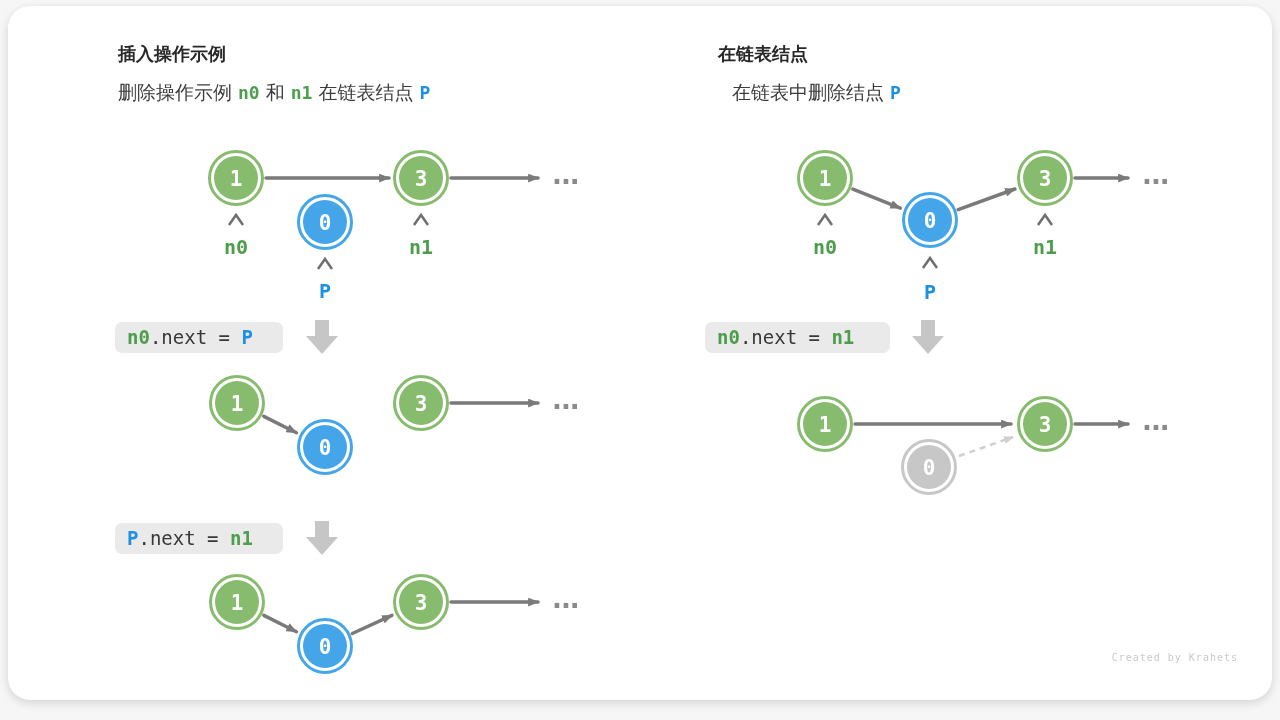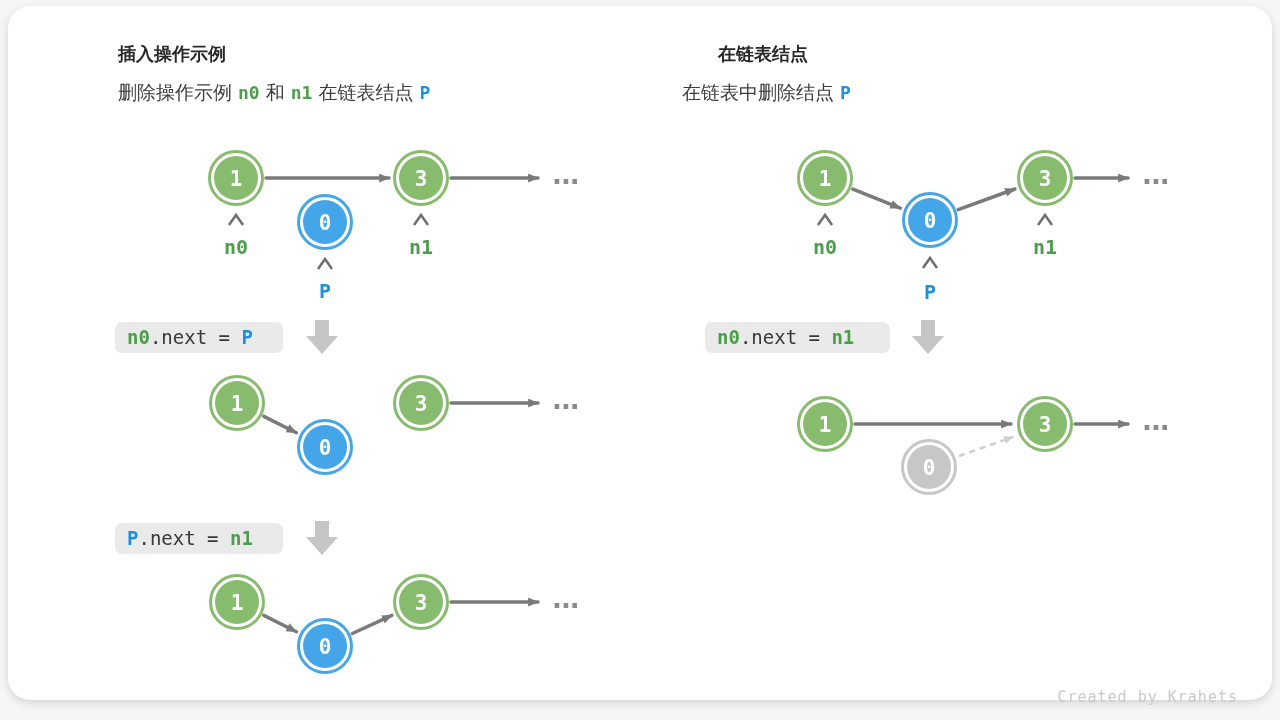--- a/index.html
+++ b/index.html
@@ -43,35 +43,35 @@
     letter-spacing:-1px;
   }
   .code-bg{fill:#eaeaea;}
   .code-text{font-family:"DejaVu Sans Mono",monospace;font-size:19px;}
   .code-op{fill:#383838;}
   .v-green{fill:#4C9E4C;font-weight:700;}
   .v-blue{fill:#1E90E0;font-weight:700;}
   .block-arrow{fill:#c6c6c6;}
   .credit{
     position:absolute;right:42px;top:652px;
-    font-family:"DejaVu Sans Mono",monospace;font-size:15px;color:#c9c9c9;letter-spacing:1px;margin-top:36px;
+    font-family:"DejaVu Sans Mono",monospace;font-size:10px;color:#c9c9c9;letter-spacing:1px;
   }
 </style>
 </head>
 <body>
 
 <div class="card"></div>
 
 <div class="title" style="left:118px">插入操作示例</div>
 <div class="subtitle" style="left:118px">
   <span>删除操作示例</span><span class="var green">n0</span><span>和</span><span class="var green">n1</span><span>在链表结点</span><span class="var blue">P</span>
 </div>
 
 <div class="title" style="left:718px">在链表结点</div>
-<div class="subtitle" style="left:682px">
+<div class="subtitle" style="left:732px">
   <span>在链表中删除结点</span><span class="var blue">P</span>
 </div>
 
 <svg class="canvas" width="1280" height="720" viewBox="0 0 1280 720">
   <defs>
     <marker id="ah" viewBox="0 0 10 8" refX="9" refY="4" markerWidth="11" markerHeight="9" orient="auto" markerUnits="userSpaceOnUse">
       <path d="M0,0 L10,4 L0,8 Z" fill="#7a7a7a"></path>
     </marker>
     <marker id="ahl" viewBox="0 0 10 8" refX="9" refY="4" markerWidth="10" markerHeight="8" orient="auto" markerUnits="userSpaceOnUse">
       <path d="M0,0 L10,4 L0,8 Z" fill="#cfcfcf"></path>

